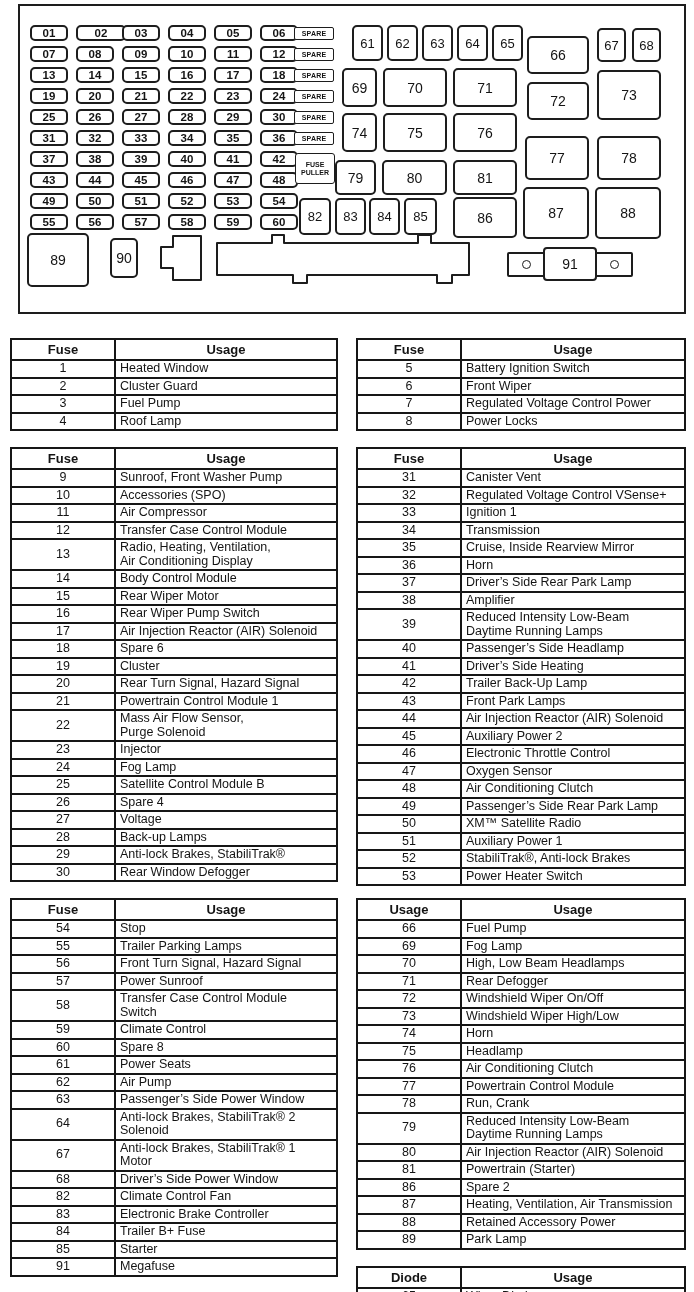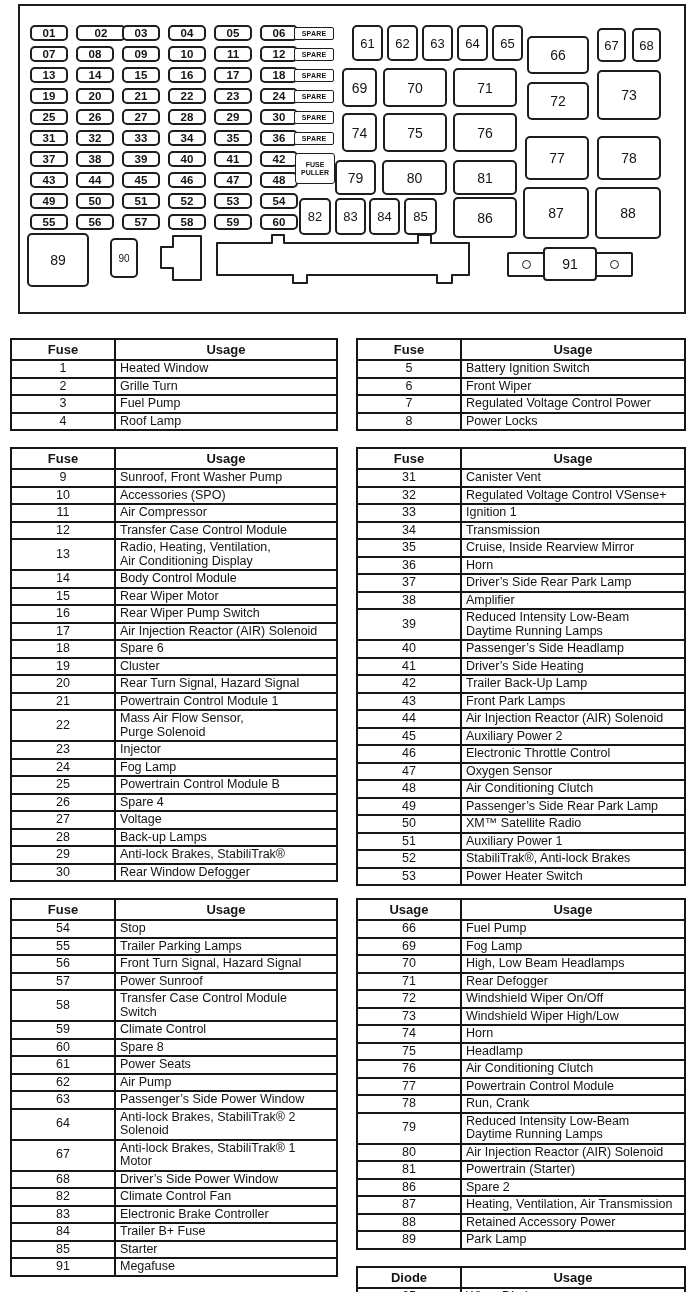--- a/index.html
+++ b/index.html
@@ -158,40 +158,40 @@
     <div class="block" style="left: 362px; top: 154px; width: 65px; height: 35px; font-size: 14px;">80</div>
     <div class="block" style="left: 433px; top: 154px; width: 64px; height: 35px; font-size: 14px;">81</div>
     <div class="block" style="left: 279px; top: 192px; width: 32px; height: 37px; font-size: 13px;">82</div>
     <div class="block" style="left: 315px; top: 192px; width: 31px; height: 37px; font-size: 13px;">83</div>
     <div class="block" style="left: 349px; top: 192px; width: 31px; height: 37px; font-size: 13px;">84</div>
     <div class="block" style="left: 384px; top: 192px; width: 33px; height: 37px; font-size: 13px;">85</div>
     <div class="block" style="left: 433px; top: 191px; width: 64px; height: 41px; font-size: 14px;">86</div>
     <div class="block" style="left: 503px; top: 181px; width: 66px; height: 52px; font-size: 14px;">87</div>
     <div class="block" style="left: 575px; top: 181px; width: 66px; height: 52px; font-size: 14px;">88</div>
     <div class="block" style="left: 7px; top: 227px; width: 62px; height: 54px; font-size: 14px;">89</div>
-    <div class="block" style="left: 90px; top: 232px; width: 28px; height: 40px; font-size: 10px;">90</div>
+    <div class="block" style="left: 90px; top: 232px; width: 28px; height: 40px; font-size: 14px;">90</div>
   </div>
 
 <div class="tables">
   <div class="tcol tcol-left">
     <table class="ftable">
         <thead>
           <tr>
             <th class="colnum">Fuse</th>
             <th>Usage</th>
           </tr>
         </thead>
         <tbody>
           <tr>
             <td class="colnum">1</td>
             <td class="colusage">Heated Window</td>
           </tr>
           <tr>
             <td class="colnum">2</td>
-            <td class="colusage">Grille Turn</td>
+            <td class="colusage">Cluster Guard</td>
           </tr>
           <tr>
             <td class="colnum">3</td>
             <td class="colusage">Fuel Pump</td>
           </tr>
           <tr>
             <td class="colnum">4</td>
             <td class="colusage">Roof Lamp</td>
           </tr>
         </tbody>
@@ -265,21 +265,21 @@
           <tr>
             <td class="colnum">23</td>
             <td class="colusage">Injector</td>
           </tr>
           <tr>
             <td class="colnum">24</td>
             <td class="colusage">Fog Lamp</td>
           </tr>
           <tr>
             <td class="colnum">25</td>
-            <td class="colusage">Powertrain Control Module B</td>
+            <td class="colusage">Satellite Control Module B</td>
           </tr>
           <tr>
             <td class="colnum">26</td>
             <td class="colusage">Spare 4</td>
           </tr>
           <tr>
             <td class="colnum">27</td>
             <td class="colusage">Voltage</td>
           </tr>
           <tr>

